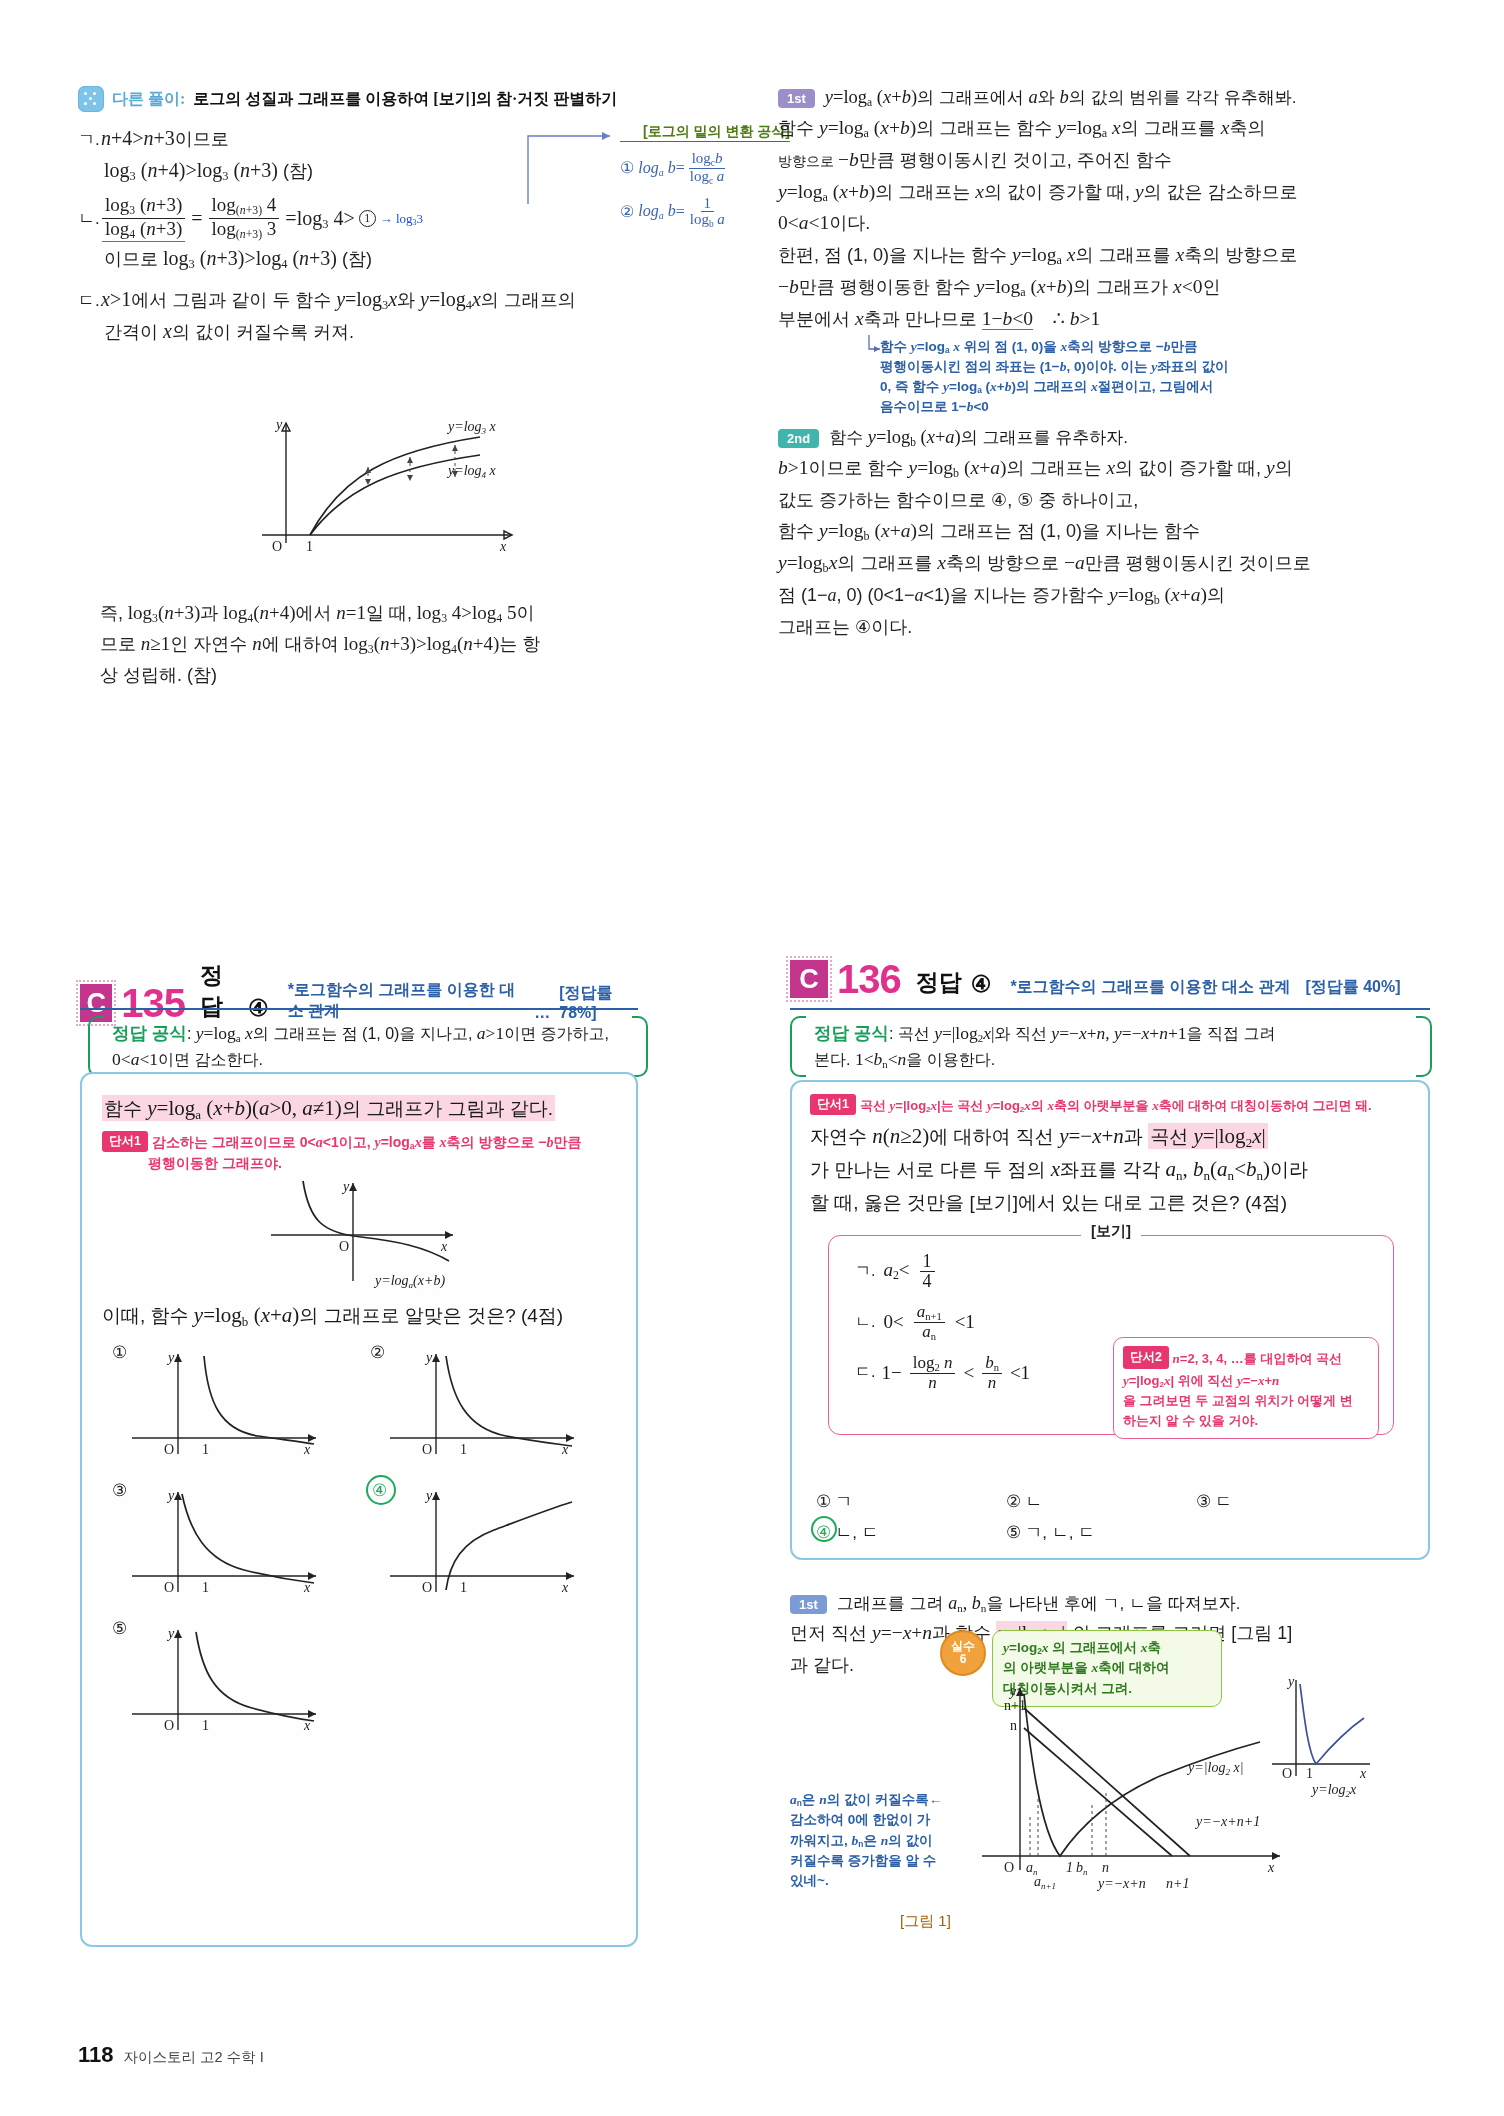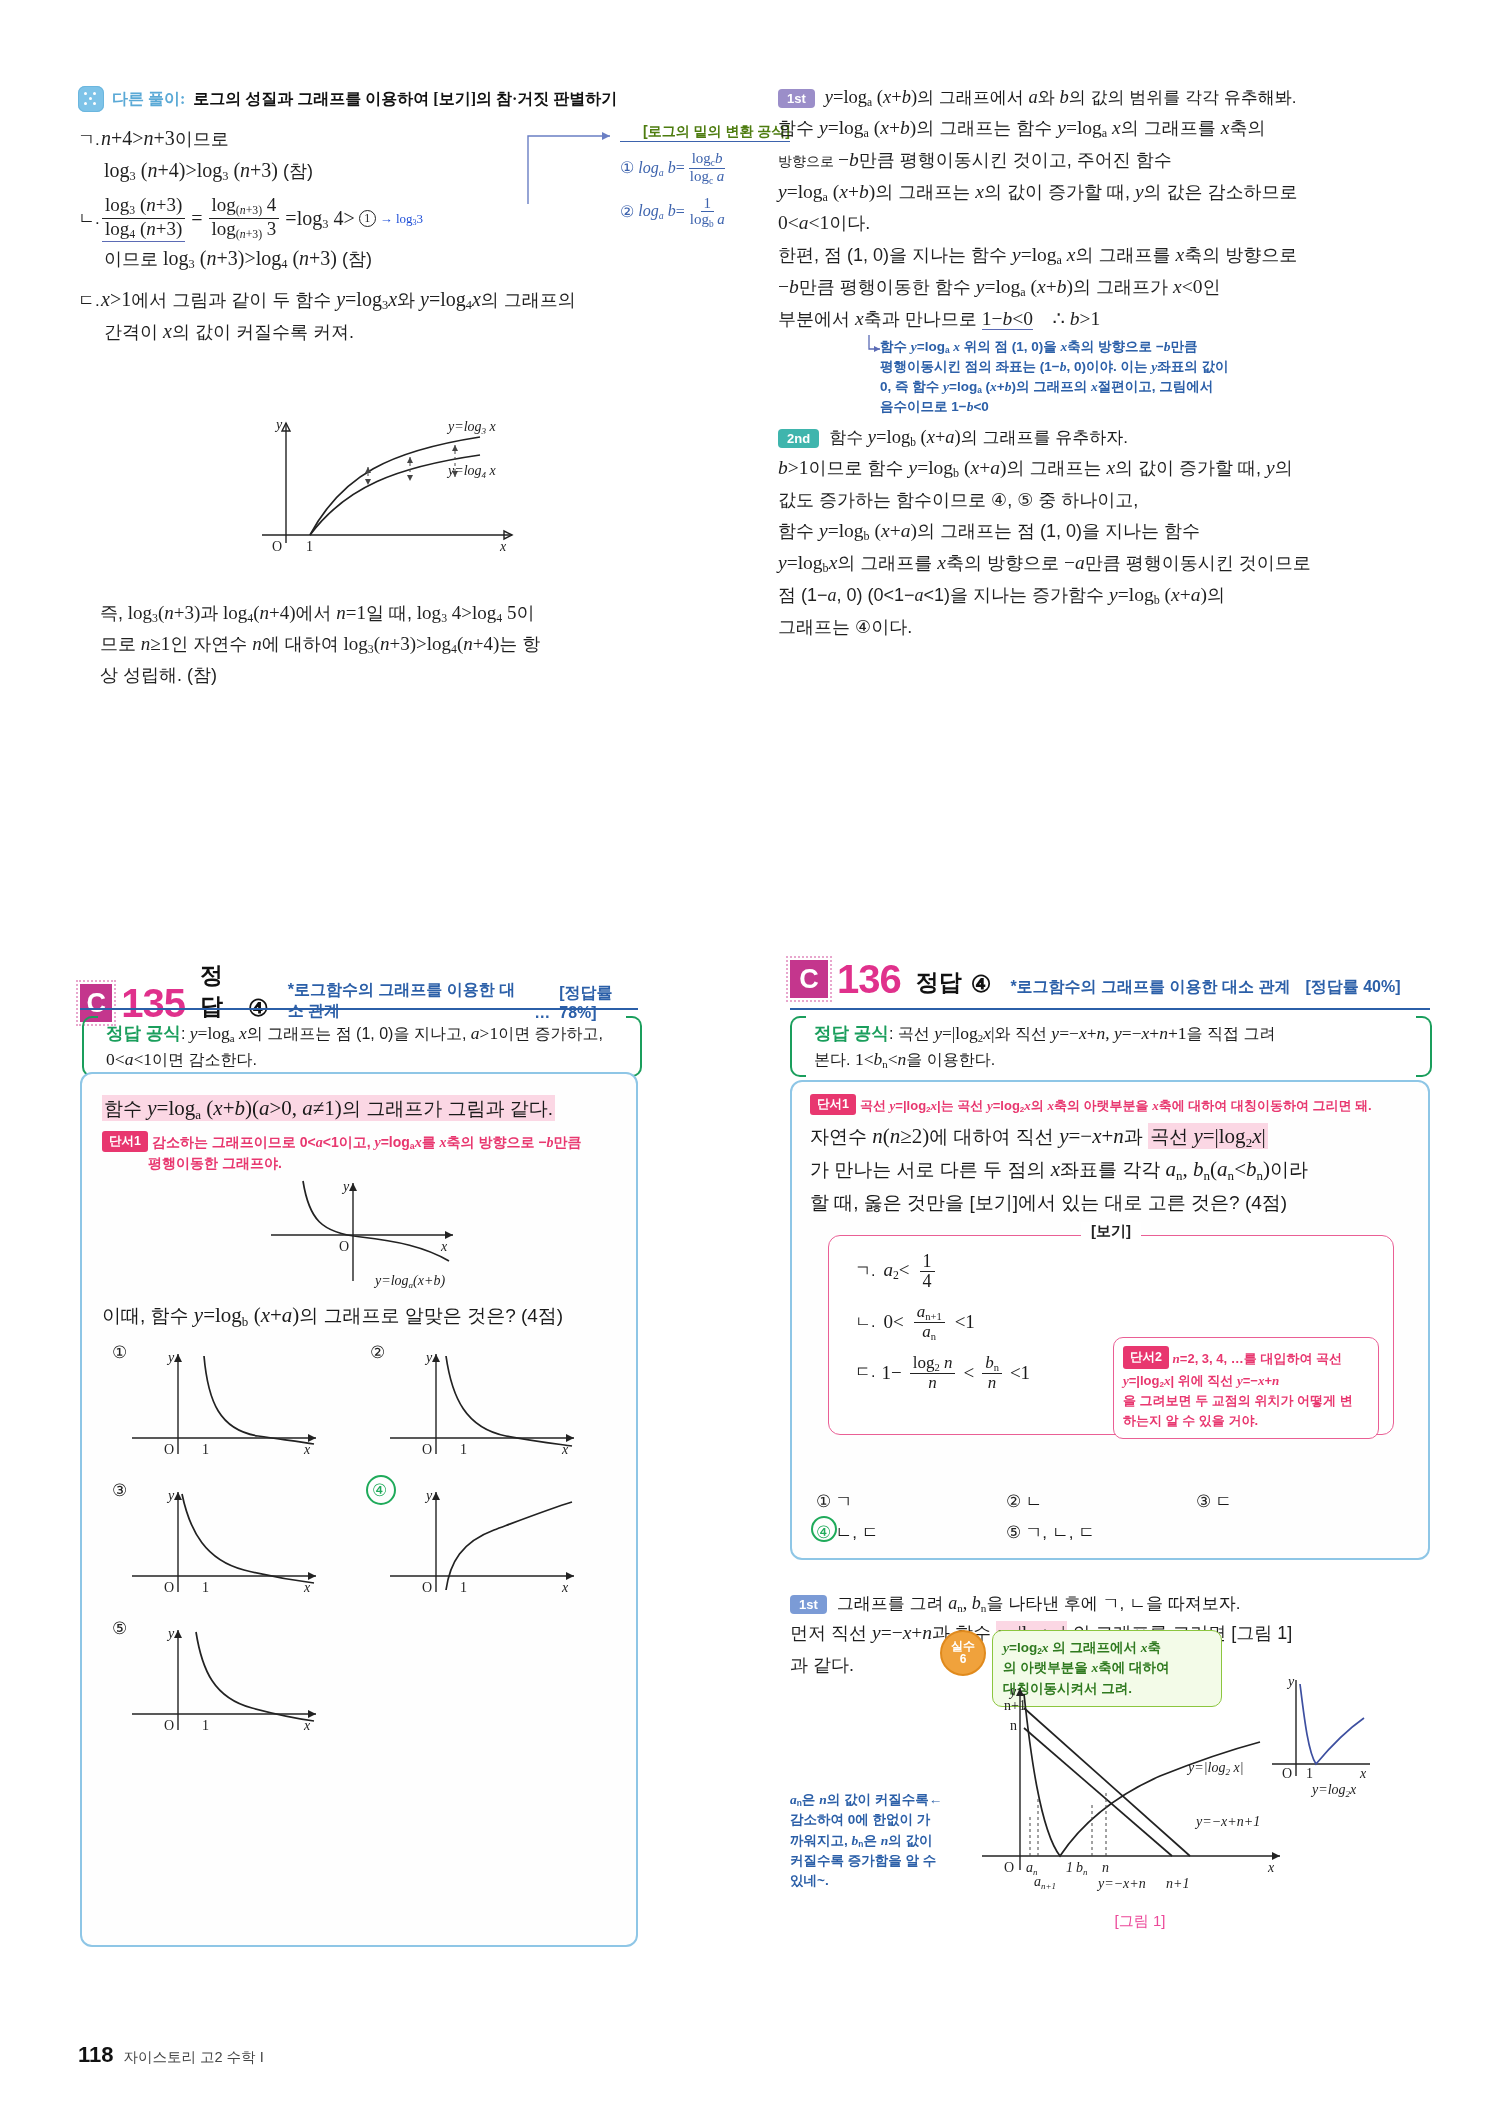--- a/index.html
+++ b/index.html
@@ -356,21 +356,21 @@
       <span class="prob-num">135</span>
       <span class="prob-ans" style="margin-left:6px;">정답</span>
       <span class="prob-ans">④</span>
       <span class="prob-topic" style="margin-left:10px;">*로그함수의 그래프를 이용한 대소 관계</span>
       <span class="prob-topic">…</span>
       <span class="prob-rate">[정답률 78%]</span>
     </div>
   </div>
   <div class="rule-line" style="left:80px; top:1008px; width:558px;"></div>
 
-  <div class="formula-box" style="position:absolute; left:82px; top:1014px; width:560px;">
+  <div class="formula-box" style="position:absolute; left:88px; top:1014px; width:560px;">
     <span class="brk l"></span>
     <span class="brk r"></span>
     <div>
       <span class="lab">정답 공식</span><span class="kr" style="font-size:16px;">: </span><span class="mi">y</span>=log<span class="sub">a</span> <span class="mi">x</span><span class="kr" style="font-size:16px;">의 그래프는 점 (1, 0)을 지나고, </span><span class="mi">a</span>&gt;1<span class="kr" style="font-size:16px;">이면 증가하고,</span>
     </div>
     <div>
       0&lt;<span class="mi">a</span>&lt;1<span class="kr" style="font-size:16px;">이면 감소한다.</span>
     </div>
   </div>
 
@@ -680,21 +680,21 @@
         <line class="ax" x1="36" y1="14" x2="36" y2="110" stroke="#3d4fa0"></line>
         <line class="ax" x1="12" y1="98" x2="110" y2="98" stroke="#3d4fa0"></line>
         <path class="cvb" d="M40 18 C 44 50, 48 86, 56 98 C 66 86, 84 66, 104 52"></path>
         <text class="up" x="22" y="112" font-size="12" fill="#3d4fa0">O</text>
         <text class="up" x="46" y="112" font-size="12" fill="#3d4fa0">1</text>
         <text x="100" y="112" font-size="12" fill="#3d4fa0">x</text>
         <text x="28" y="20" font-size="12" fill="#3d4fa0">y</text>
         <text x="52" y="128" font-size="12" fill="#3d4fa0">y=log<tspan font-size="9" dy="3">2</tspan><tspan dy="-3">x</tspan></text>
       </g>
     </svg>
-    <div style="text-align:center; margin-top:-2px; margin-left:-60px; font-family:'Liberation Sans',sans-serif; font-size:15px; color:#ec4899;">[그림 1]</div>
+    <div style="margin-top:-2px; margin-left:-60px; font-family:'Liberation Sans',sans-serif; font-size:15px; color:#a16207;">[그림 1]</div>
   </div>
 
   <div id="footer">
     <span class="pg">118</span>
     <span class="bk">자이스토리 고2 수학 I</span>
   </div>
 
 </div>
 
 </body></html>

